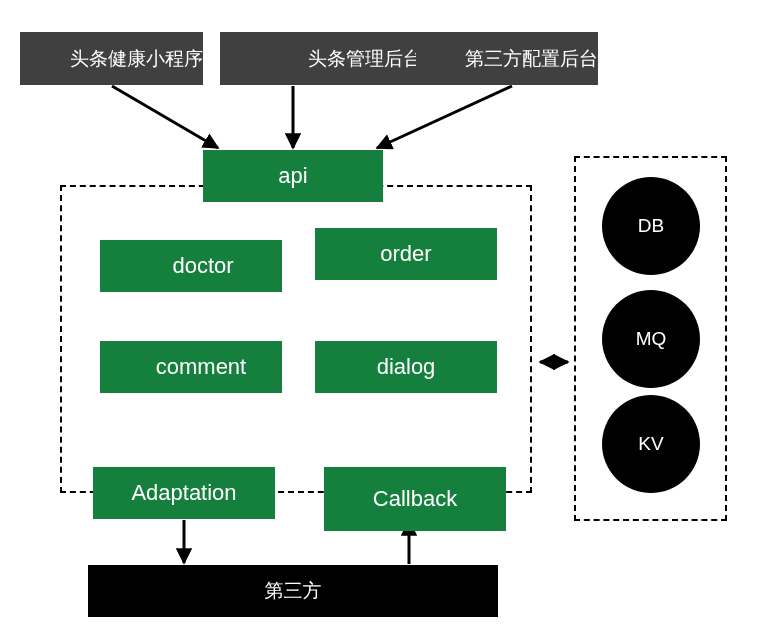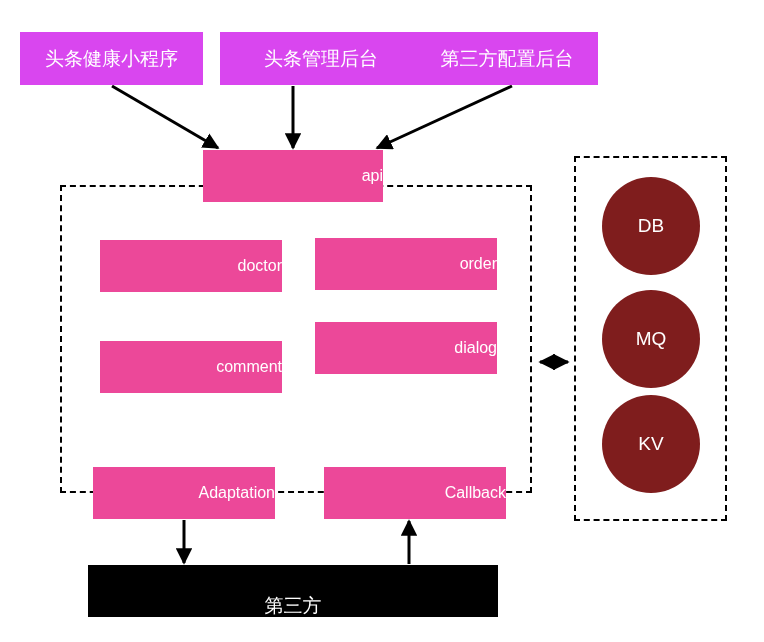--- a/index.html
+++ b/index.html
@@ -21,25 +21,25 @@
     position: absolute;
     display: flex;
     align-items: center;
     justify-content: center;
     box-sizing: border-box;
     color: #ffffff;
     text-align: center;
     line-height: 1.15;
     user-select: none;
   }
-  .node-orange { background: #d946ef; font-size: 19px; }
-  .node-blue   { background: #ec4899; font-size: 16px; justify-content: flex-end; }
-  .node-black  { background: #000000; font-size: 19px; align-items: flex-end; }
+  .node-orange { background: #404040; font-size: 19px; justify-content: flex-end; }
+  .node-blue   { background: #15803d; font-size: 22px; }
+  .node-black  { background: #000000; font-size: 19px; }
   .node-circle {
-    background: #7f1d1d;
+    background: #000000;
     border-radius: 50%;
     font-size: 19px;
     align-items: center;
   }
   .dashed-box {
     position: absolute;
     box-sizing: border-box;
     border: 2px dashed #000000;
     background: transparent;
   }
@@ -94,33 +94,33 @@
     <span>第三方配置后台</span>
   </div>
 
   <div class="node node-blue" style="left:203px; top:150px; width:180px; height:52px; z-index:3;">
     <span>api</span>
   </div>
 
   <div class="node node-blue" style="left:100px; top:240px; width:182px; height:52px; z-index:3;padding-left:24px;">
     <span>doctor</span>
   </div>
-  <div class="node node-blue" style="left:315px; top:238px; width:182px; height:52px; z-index:3;">
+  <div class="node node-blue" style="left:315px; top:228px; width:182px; height:52px; z-index:3;">
     <span>order</span>
   </div>
   <div class="node node-blue" style="left:100px; top:341px; width:182px; height:52px; z-index:3;padding-left:20px;">
     <span>comment</span>
   </div>
-  <div class="node node-blue" style="left:315px; top:322px; width:182px; height:52px; z-index:3;">
+  <div class="node node-blue" style="left:315px; top:341px; width:182px; height:52px; z-index:3;">
     <span>dialog</span>
   </div>
   <div class="node node-blue" style="left:93px; top:467px; width:182px; height:52px; z-index:3;">
     <span>Adaptation</span>
   </div>
-  <div class="node node-blue" style="left:324px; top:467px; width:182px; height:52px; z-index:3;">
+  <div class="node node-blue" style="left:324px; top:467px; width:182px; height:64px; z-index:3;">
     <span>Callback</span>
   </div>
 
   <div class="node node-circle" style="left:602px; top:177px; width:98px; height:98px; z-index:3;">
     <span>DB</span>
   </div>
   <div class="node node-circle" style="left:602px; top:290px; width:98px; height:98px; z-index:3;">
     <span>MQ</span>
   </div>
   <div class="node node-circle" style="left:602px; top:395px; width:98px; height:98px; z-index:3;">

